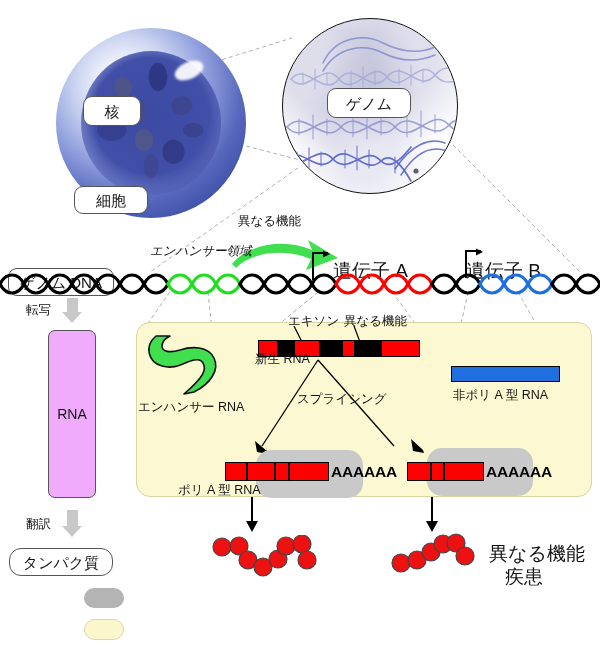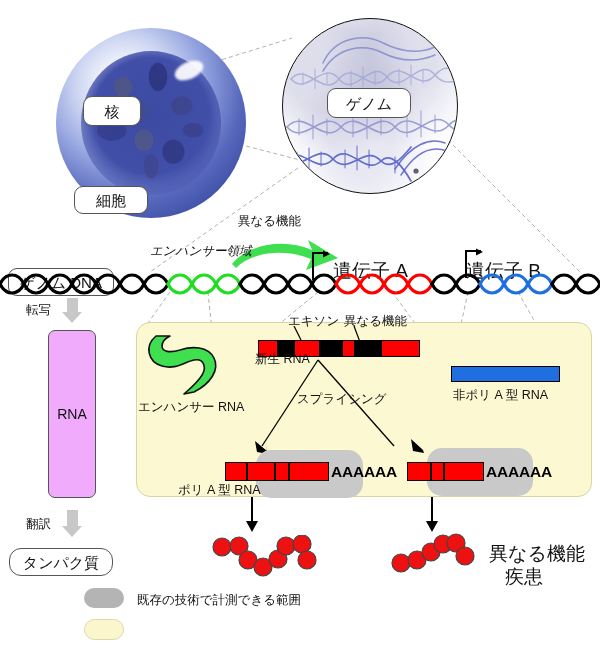--- a/index.html
+++ b/index.html
@@ -450,17 +450,16 @@
       <circle cx="53" cy="12" r="9"></circle>
       <circle cx="66" cy="11" r="9"></circle>
       <circle cx="75" cy="24" r="9"></circle>
     </g>
   </svg>
 
   <div class="abs lbl lbl-lg" style="left:489px; top:542px;">異なる機能</div>
   <div class="abs lbl lbl-lg" style="left:505px; top:565px;">疾患</div>
 
   <div class="abs legend-swatch-gray" style="left:84px; top:588px; width:40px; height:20px;"></div>
-  <div class="abs legend-text" style="left:137px; top:592px;">既存の技術で計測できる範囲</div>
 
   <div class="abs legend-swatch-yellow" style="left:84px; top:619px; width:40px; height:21px;"></div>
 
 </div>
 
 </body></html>

